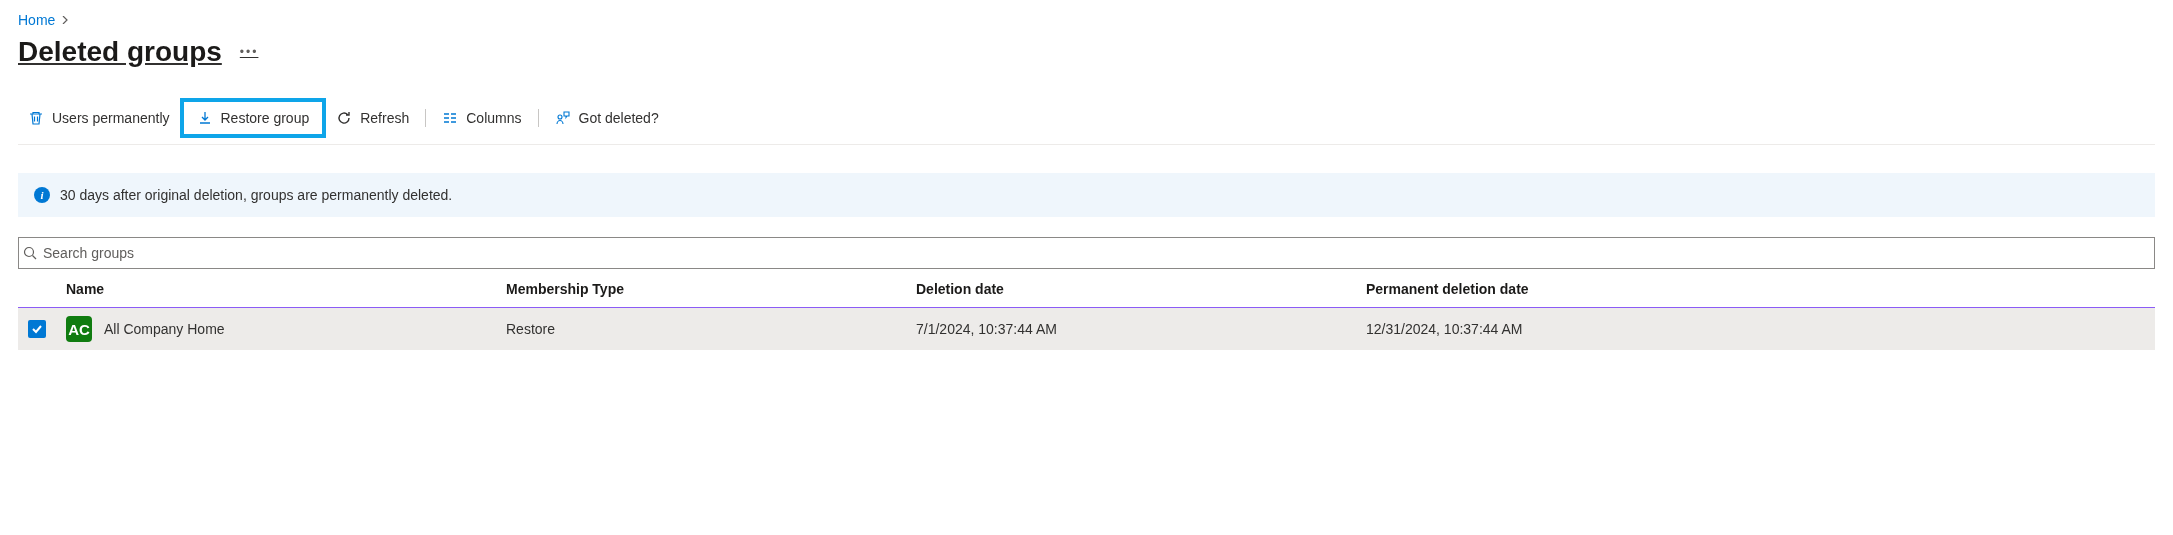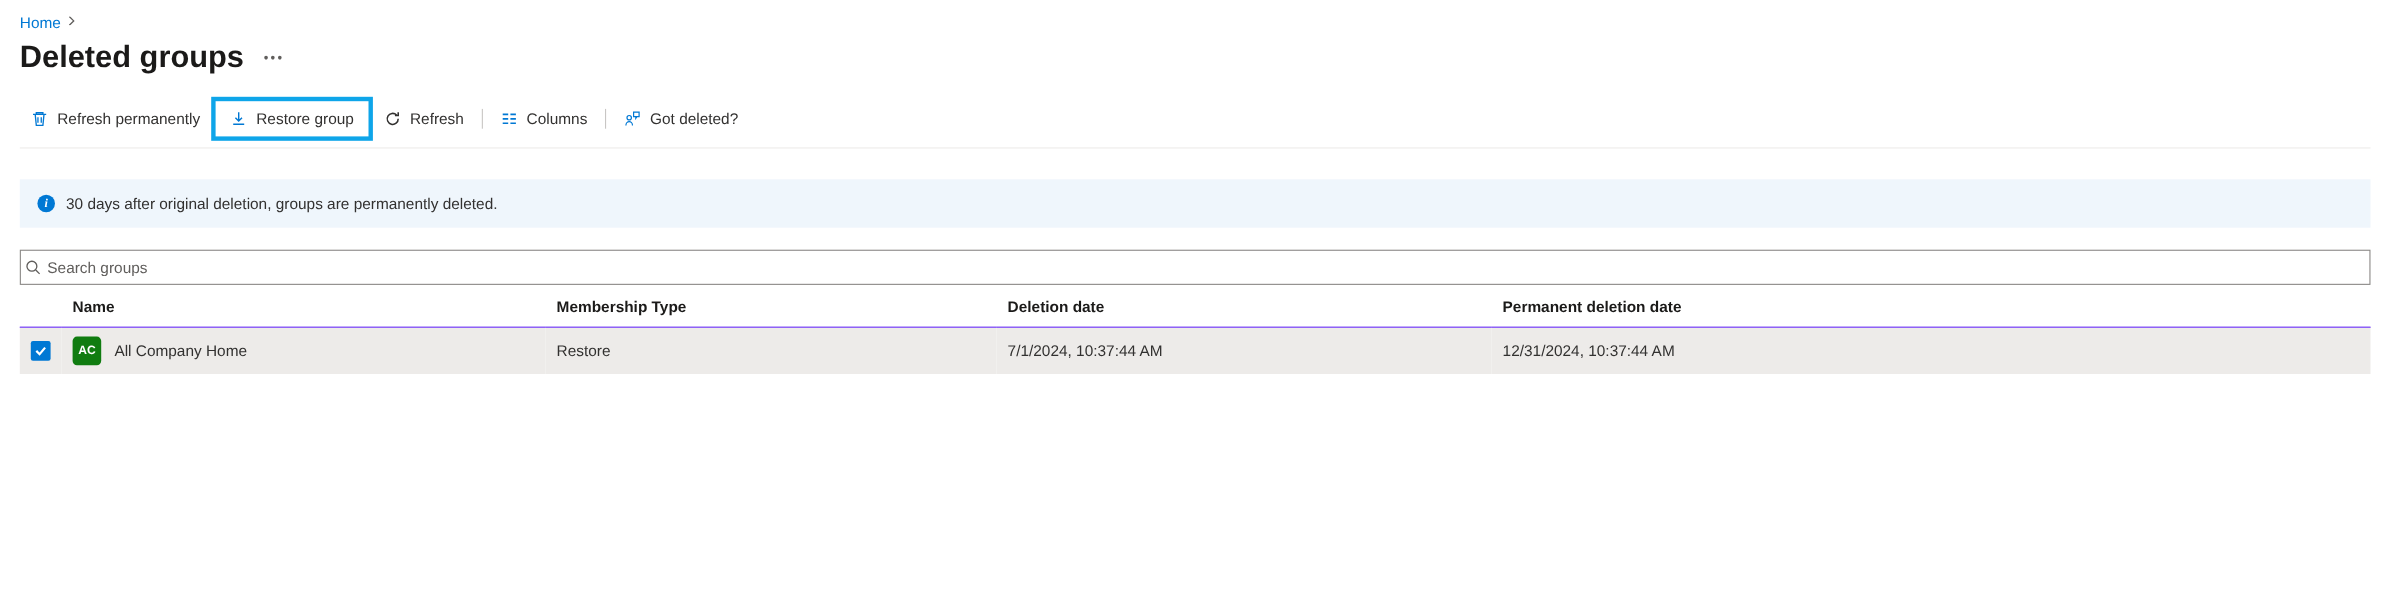--- a/index.html
+++ b/index.html
@@ -14,21 +14,21 @@
     .container { padding: 12px 18px 0 18px; }
     .breadcrumb {
       display: flex;
       align-items: center;
       gap: 6px;
       font-size: 14px;
       margin-bottom: 8px;
     }
     .breadcrumb a { color: #0078d4; text-decoration: none; cursor: pointer; }
     .chevron { color: #605e5c; font-size: 11px; }
-    .page-title-row { display: flex; align-items: center; gap: 18px; margin-bottom: 20px; }
+    .page-title-row { display: flex; align-items: center; gap: 18px; margin-bottom: 30px; text-decoration: underline; }
     .page-title { font-size: 28px; font-weight: 600; margin: 0; color: #1b1a19; }
     .ellipsis { color: #605e5c; font-size: 12px; letter-spacing: 2px; cursor: pointer; }
     .toolbar {
       display: flex;
       align-items: center;
       gap: 0;
       border-bottom: 1px solid #edebe9;
       padding-bottom: 6px;
       margin-bottom: 28px;
     }
@@ -108,21 +108,21 @@
       justify-content: center;
       cursor: pointer;
     }
     .checkbox svg { stroke: #fff; }
     .name-cell { display: flex; align-items: center; gap: 12px; }
     .avatar {
       width: 26px; height: 26px;
       background: #107c10;
       border-radius: 4px;
       color: #fff;
-      font-size: 11px;
+      font-size: 15px;
       font-weight: 600;
       display: inline-flex;
       align-items: center;
       justify-content: center;
     }
     .icon-blue { color: #0078d4; }
     .icon-dark { color: #323130; }
   </style>
 </head>
 <body>
@@ -143,21 +143,21 @@
     <span class="ellipsis">•••</span>
   </div>
 
   <div class="toolbar">
     <div class="toolbar-item">
       <span class="icon icon-blue">
         <svg width="16" height="16" viewBox="0 0 16 16" fill="none" stroke="currentColor" stroke-width="1.2">
           <path d="M2 4h12M5 4V2.5h6V4M4 4l1 10h6l1-10M6.5 6.5v5M9.5 6.5v5"></path>
         </svg>
       </span>
-      <span>Refresh permanently</span>
+      <span>Users permanently</span>
     </div>
 
     <div class="highlight-box">
       <div class="toolbar-item">
         <span class="icon icon-blue">
           <svg width="16" height="16" viewBox="0 0 16 16" fill="none" stroke="currentColor" stroke-width="1.3">
             <path d="M8 2v8M5 7l3 3 3-3M3 13h10"></path>
           </svg>
         </span>
         <span>Restore group</span>

